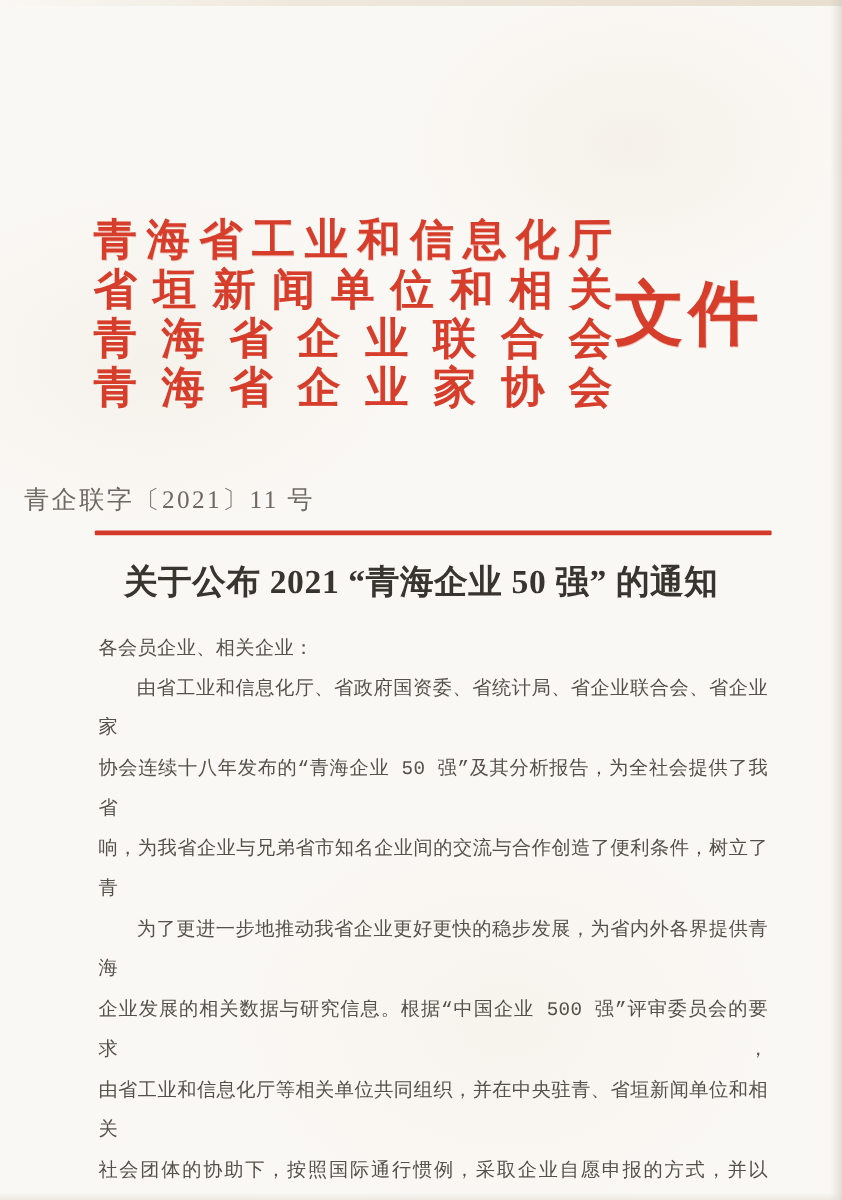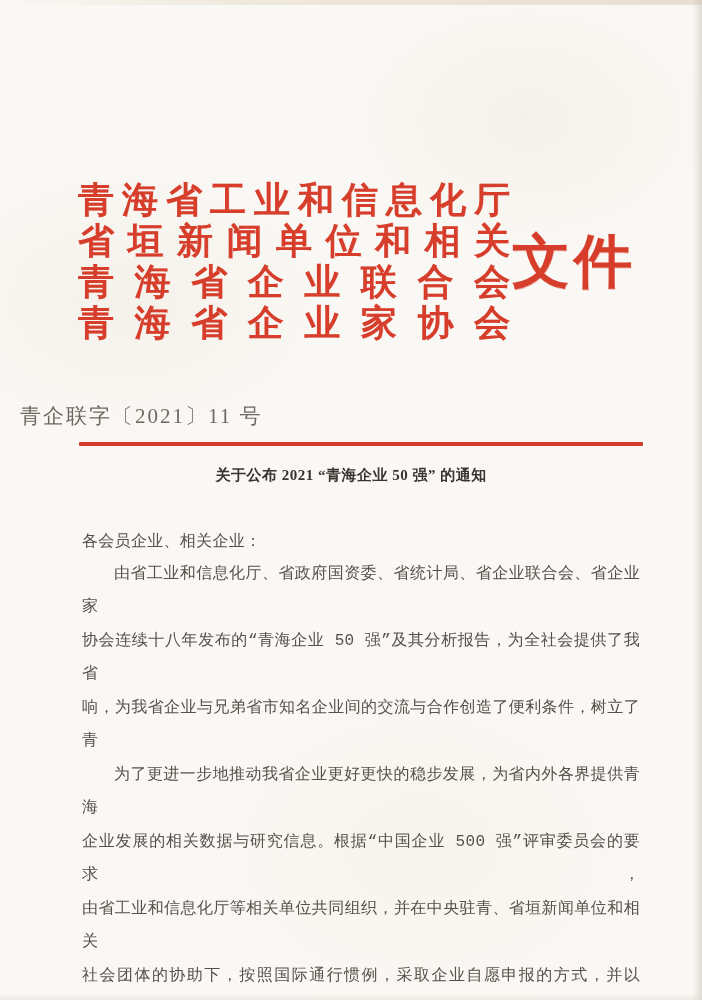--- a/index.html
+++ b/index.html
@@ -59,21 +59,21 @@
 
   .red-divider {
     position: absolute; top: 442px; left: 79px;
     width: 564px; height: 4px;
     background: #d23a29; border-radius: 1px;
   }
 
   .doc-title {
     position: absolute; top: 466px; left: 0; width: 702px;
     text-align: center;
-    font-size: 15px; font-weight: bold; color: #38342f;
+    font-size: 28px; font-weight: bold; color: #38342f;
     letter-spacing: 0.5px;
   }
 
   .body-text {
     position: absolute; top: 524px; left: 82px; width: 558px;
     font-size: 16px; color: #55504a; line-height: 33.5px;
     letter-spacing: 0.3px;
   }
   .line { white-space: nowrap; }
   .line.fill {

